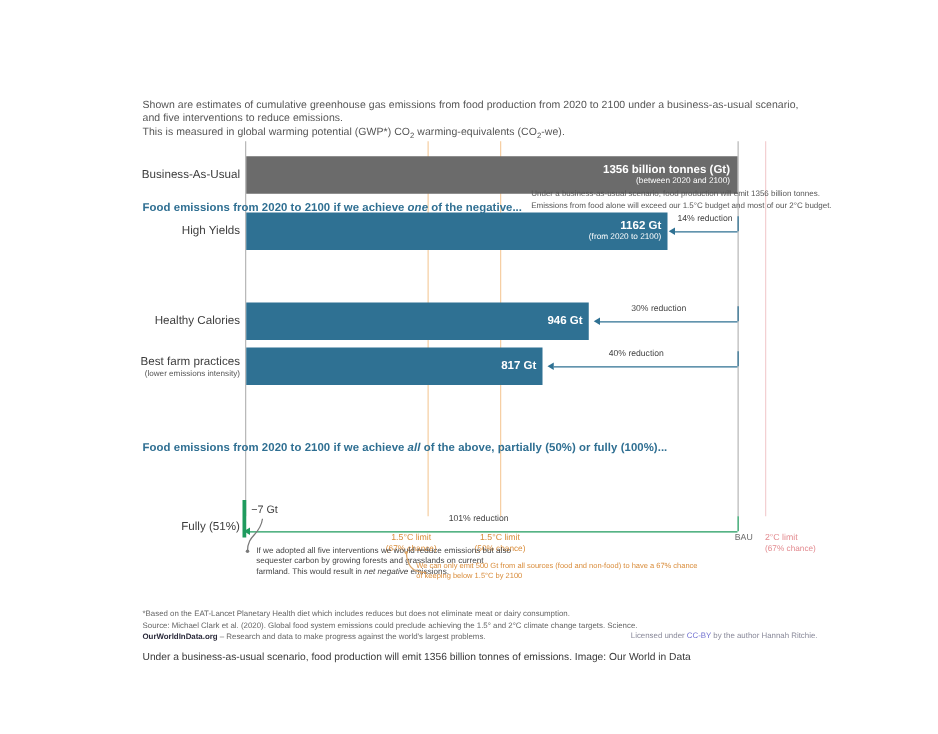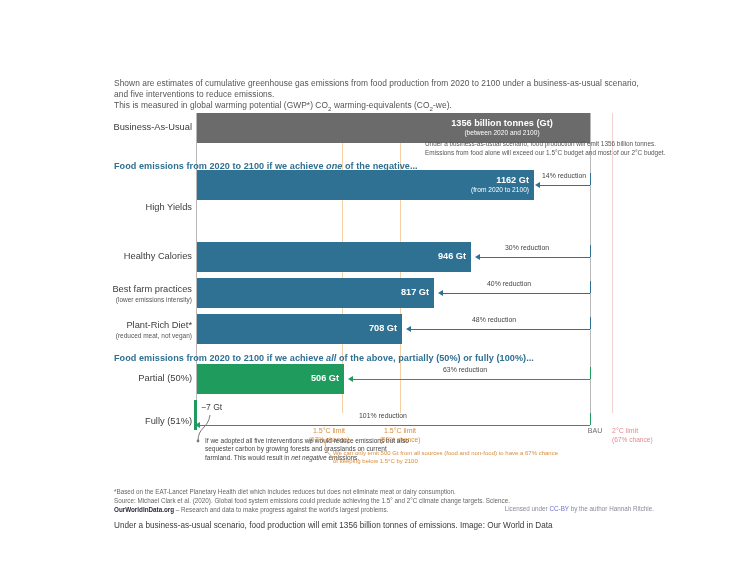--- a/index.html
+++ b/index.html
@@ -121,41 +121,41 @@
   </div>
 
   <div class="plot">
 
     <div class="gridline grid-orange" style="left:228px;"></div>
     <div class="gridline grid-orange" style="left:286px;"></div>
     <div class="gridline grid-grey" style="left:476px;top:0;height:300px;"></div>
     <div class="gridline grid-pink" style="left:498px;"></div>
     <div class="axis-line"></div>
 
-    <div class="row" style="top:0;height:16px;">
+    <div class="row" style="top:12px;height:16px;">
       <div class="row-label" style="top:9px;">
         <span>Business-As-Usual</span>
       </div>
       <div class="bar bar-bau" style="top:0;width:393px;height:30px;"></div>
-      <div class="bar-value" style="left:306px;top:5px;width:164px;text-align:center;">
+      <div class="bar-value" style="left:306px;top:5px;width:164px;">
         <span>1356 billion tonnes (Gt)</span>
         <span class="sub">(between 2020 and 2100)</span>
       </div>
       <div class="bau-note">
         <span>Under a business-as-usual scenario, food production will emit 1356 billion tonnes.</span><br>
         <span>Emissions from food alone will exceed our 1.5°C budget and most of our 2°C budget.</span>
       </div>
     </div>
 
     <div class="section-head" style="top:48px;">
       <span>Food emissions from 2020 to 2100 if we achieve </span><i>one</i><span> of the negative...</span>
     </div>
 
     <div class="row" style="top:57px;height:30px;">
-      <div class="row-label" style="top:9px;margin-top:23px;">
+      <div class="row-label" style="top:9px;">
         <span>High Yields</span>
       </div>
       <div class="bar bar-blue" style="top:0;width:337px;height:30px;"></div>
       <div class="bar-value" style="left:260px;top:5px;width:155px;">
         <span>1162 Gt</span>
         <span class="sub">(from 2020 to 2100)</span>
       </div>
       <div class="red-arrow blue" style="left:421px;top:11.5px;"></div>
       <div class="red-line blue" style="left:426px;top:15px;width:50px;"></div>
       <div class="red-tick blue" style="left:476px;top:3px;height:12px;"></div>
@@ -185,52 +185,25 @@
       <div class="bar bar-blue" style="top:0;width:237px;height:30px;"></div>
       <div class="bar-value" style="left:205px;top:9px;width:110px;">
         <span>817 Gt</span>
       </div>
       <div class="red-arrow blue" style="left:324px;top:11.5px;"></div>
       <div class="red-line blue" style="left:329px;top:15px;width:147px;"></div>
       <div class="red-tick blue" style="left:476px;top:3px;height:12px;"></div>
       <div class="red-label" style="left:373px;top:2px;">40% reduction</div>
     </div>
 
-    <div class="row" style="top:201px;height:30px;">
-      <div class="row-label" style="top:6px;">
-        <span>Plant-Rich Diet*</span>
-        <span class="sub">(reduced meat, not vegan)</span>
-      </div>
-      <div class="bar bar-blue" style="top:0;width:205px;height:30px;"></div>
-      <div class="bar-value" style="left:173px;top:9px;width:110px;">
-        <span>708 Gt</span>
-      </div>
-      <div class="red-arrow blue" style="left:292px;top:11.5px;"></div>
-      <div class="red-line blue" style="left:297px;top:15px;width:179px;"></div>
-      <div class="red-tick blue" style="left:476px;top:3px;height:12px;"></div>
-      <div class="red-label" style="left:358px;top:2px;">48% reduction</div>
-    </div>
 
     <div class="section-head" style="top:240px;">
       <span>Food emissions from 2020 to 2100 if we achieve </span><i>all</i><span> of the above, partially (50%) or fully (100%)...</span>
     </div>
 
-    <div class="row" style="top:251px;height:30px;">
-      <div class="row-label" style="top:9px;">
-        <span>Partial (50%)</span>
-      </div>
-      <div class="bar bar-green" style="top:0;width:147px;height:30px;"></div>
-      <div class="bar-value" style="left:115px;top:9px;width:110px;">
-        <span>506 Gt</span>
-      </div>
-      <div class="red-arrow green" style="left:234px;top:11.5px;"></div>
-      <div class="red-line green" style="left:239px;top:15px;width:237px;"></div>
-      <div class="red-tick green" style="left:476px;top:3px;height:12px;"></div>
-      <div class="red-label" style="left:329px;top:2px;">63% reduction</div>
-    </div>
 
     <div class="row" style="top:287px;height:30px;">
       <div class="row-label" style="top:16px;">
         <span>Fully (51%)</span>
       </div>
       <div class="bar bar-green" style="left:80px;top:0;width:3px;height:30px;"></div>
       <div class="bar-value-dark" style="left:87px;top:2px;text-align:center;">
         <span>−7 Gt</span>
       </div>
       <div class="red-arrow green" style="left:81px;top:21.5px;"></div>

